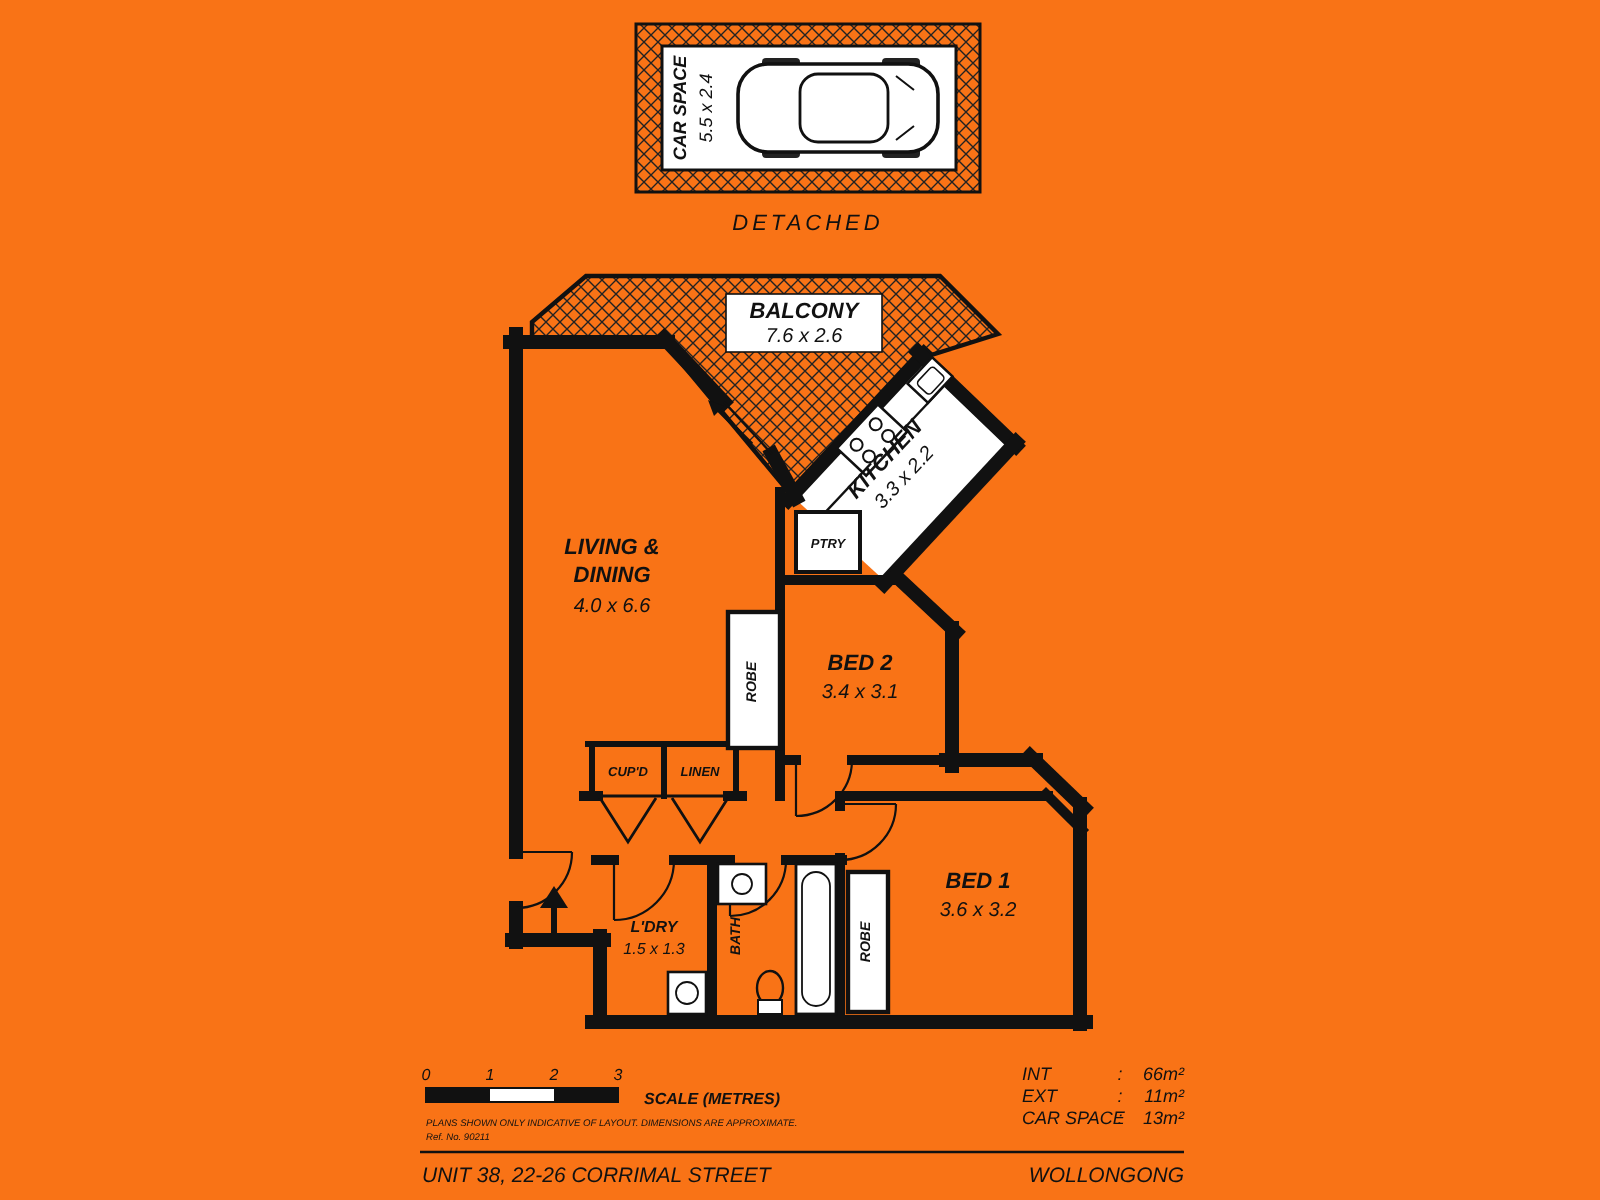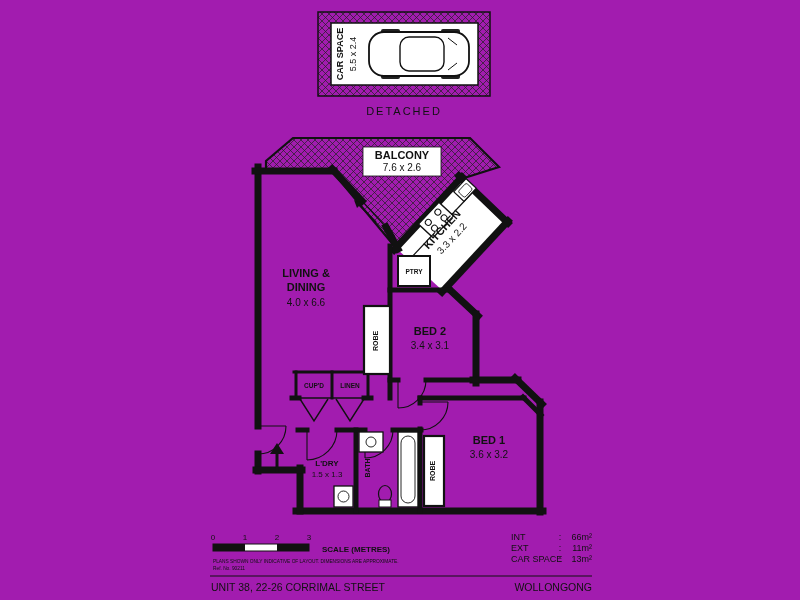--- a/index.html
+++ b/index.html
@@ -1,17 +1,17 @@
 <!DOCTYPE html>
 <html><head>
 <meta charset="utf-8">
 <style>
   html,body{margin:0;padding:0;background:#ffffff;}
   body{width:800px;height:600px;font-family:"Liberation Sans","DejaVu Sans",sans-serif;}
-  .canvas{position:relative;width:800px;height:600px;background:#a21caf;overflow:hidden;}
+  .canvas{position:relative;width:800px;height:600px;background:#f97316;overflow:hidden;font-style:italic;}
   svg text{fill:#111;font-family:"Liberation Sans","DejaVu Sans",sans-serif;}
   .room-name{font-weight:bold;font-size:11px;}
   .room-dims{font-size:10px;}
   .small-label{font-size:7px;font-weight:bold;}
   .tiny-label{font-size:6.5px;font-weight:bold;}
   .wall{stroke:#111;stroke-linecap:square;fill:none;}
   .thin{stroke:#111;fill:none;}
 </style>
 </head>
 <body>

